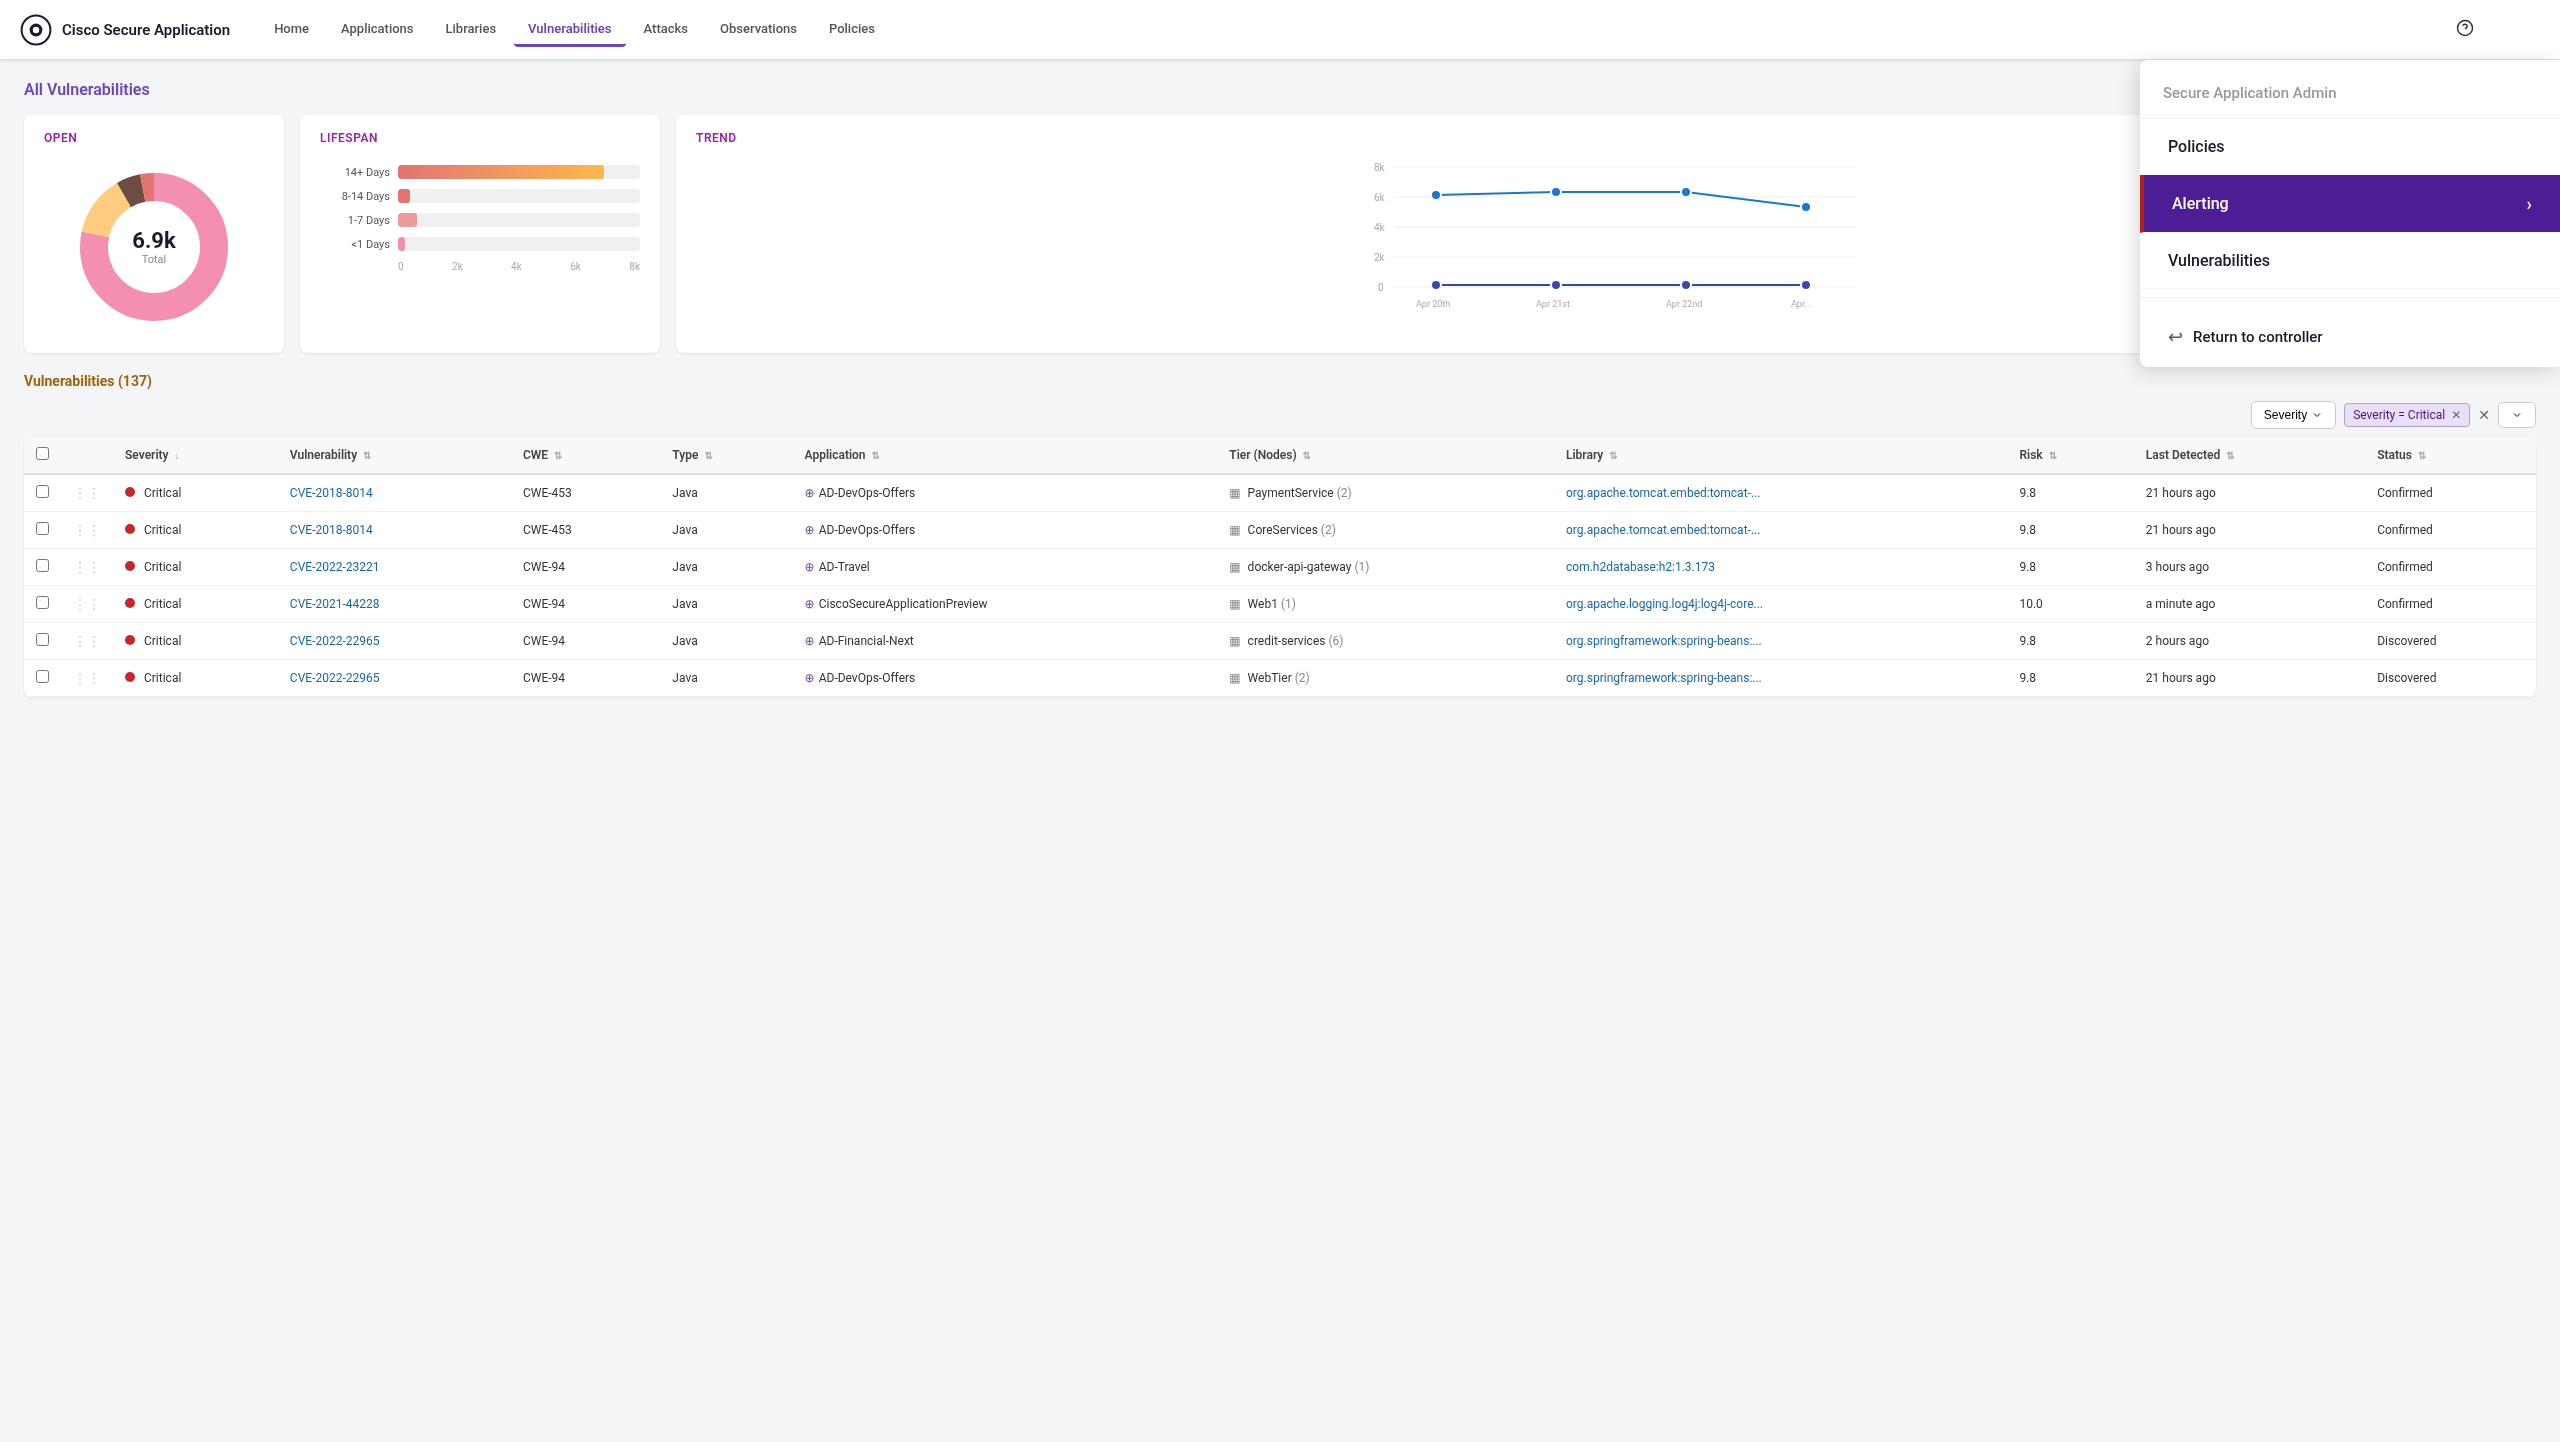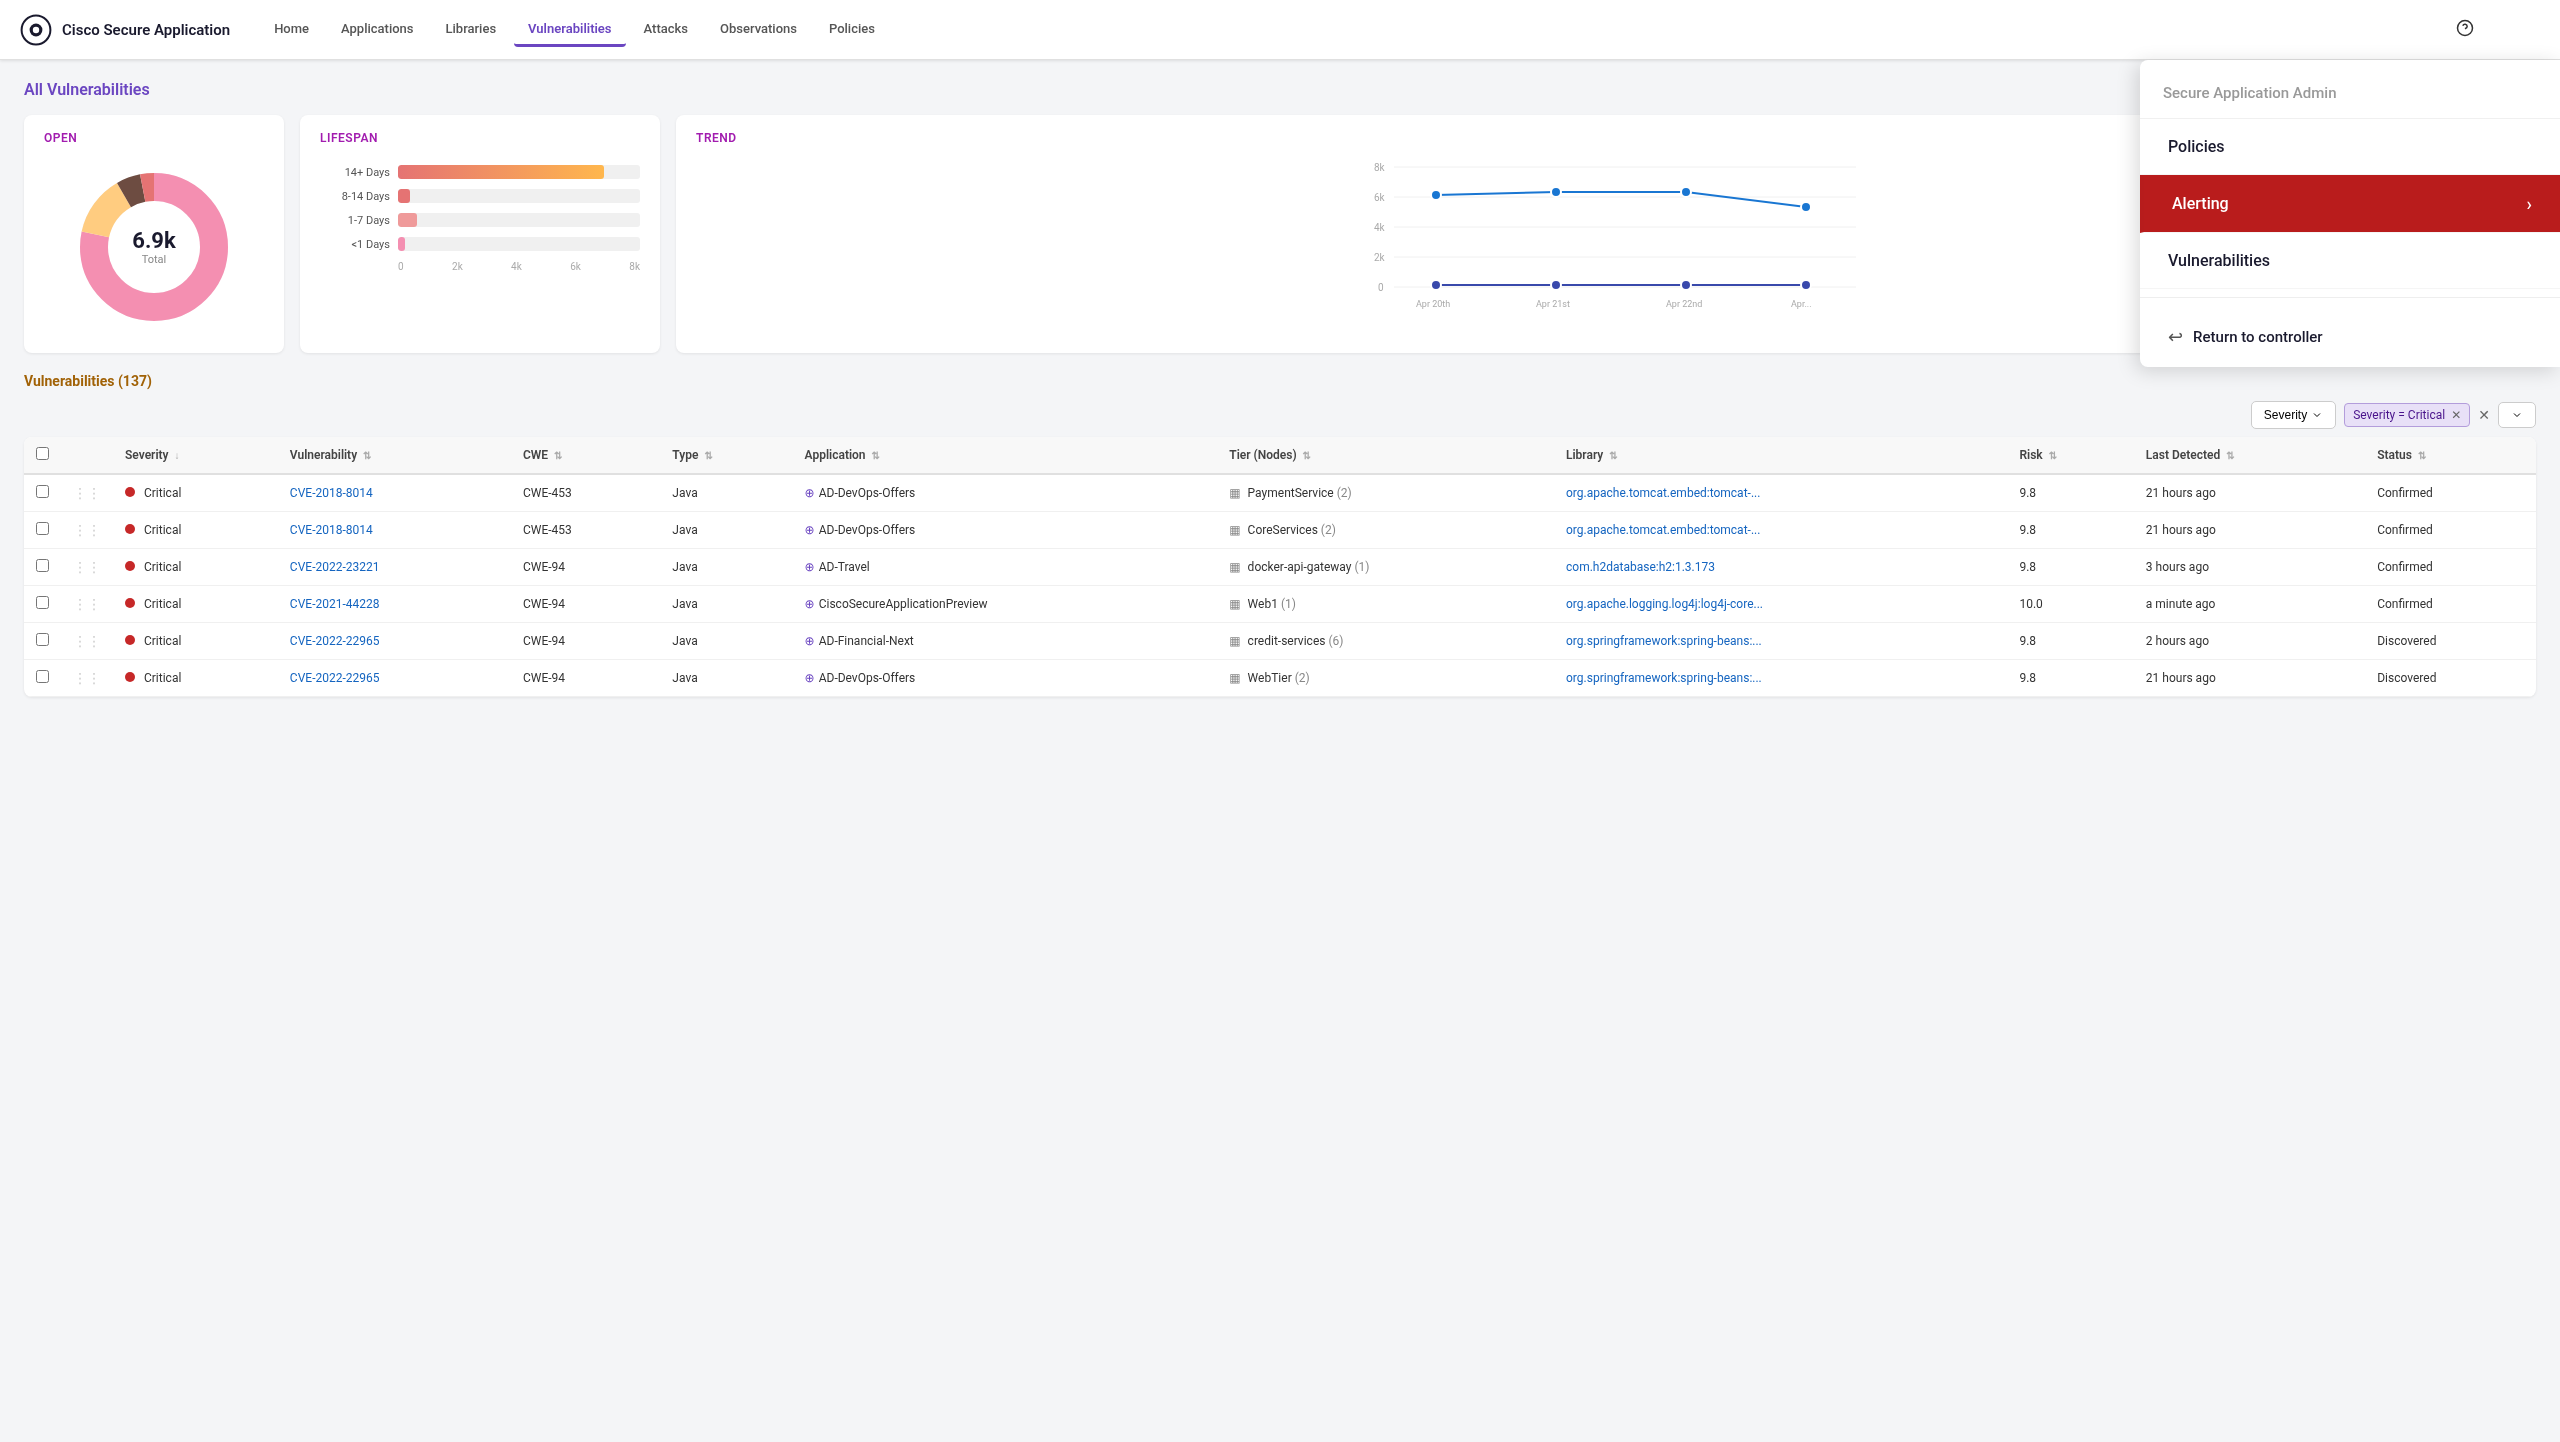--- a/index.html
+++ b/index.html
@@ -101,21 +101,21 @@
     .dropdown-header {
       padding: 24px 23px 16px; border-bottom: 1px solid #f0f0f0;
       font-size: 15px; color: #999; font-weight: 500;
     }
     .dropdown-item {
       padding: 18px 28px; font-size: 16px; font-weight: 500;
       color: #1a1a2e; cursor: pointer; display: flex; align-items: center;
       justify-content: space-between; border-bottom: 1px solid #f5f5f5;
     }
     .dropdown-item.active {
-      background: #b91c1c; color: #fff; border-radius: 0;
+      background: #4c1d95; color: #fff; border-radius: 0;
       border-left: 4px solid #b71c1c;
     }
     .dropdown-item.active .chevron { color: #fff; font-size: 18px; }
     .dropdown-divider { height: 1px; background: #eee; margin: 8px 0; }
     .dropdown-footer {
       padding: 20px 28px; display: flex; align-items: center; gap: 10px;
       color: #1a1a2e; font-size: 15px; cursor: pointer; font-weight: 500;
     }
     .return-icon { font-size: 18px; color: #555; }
 

